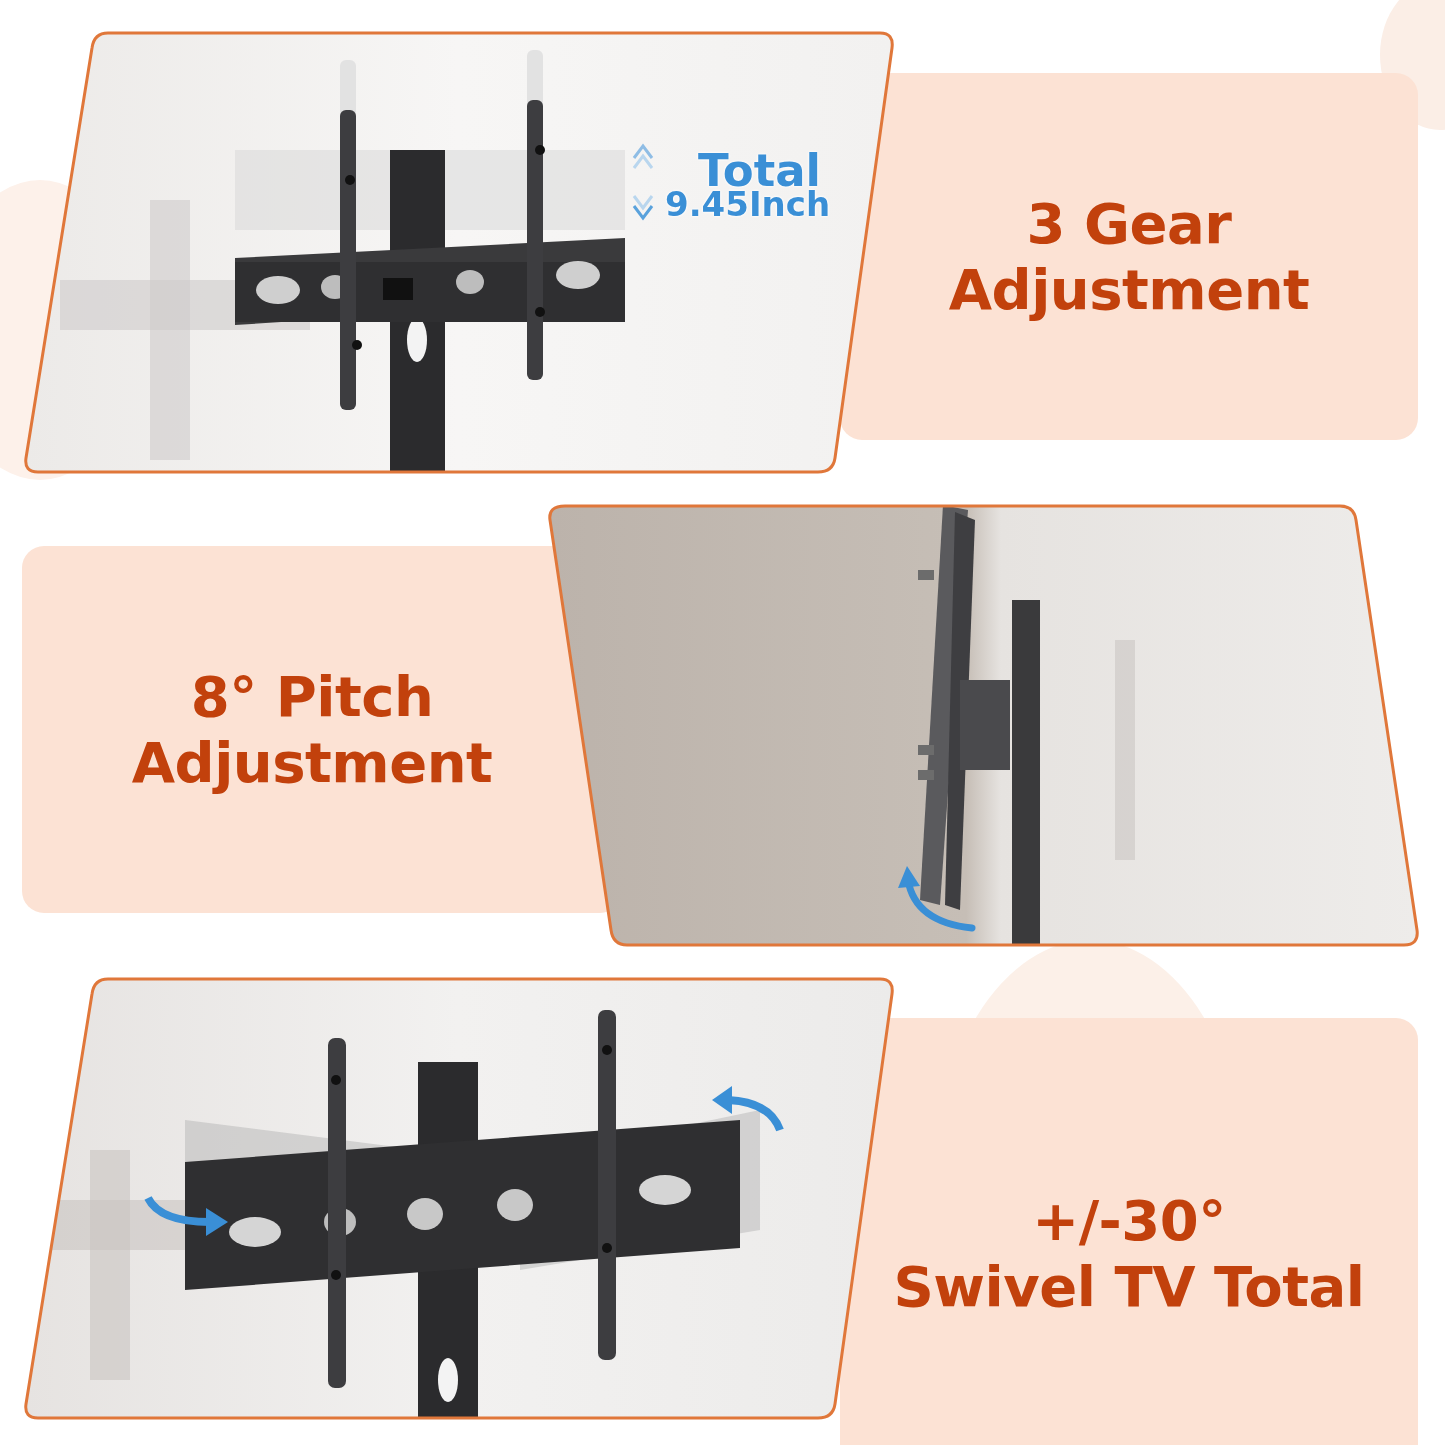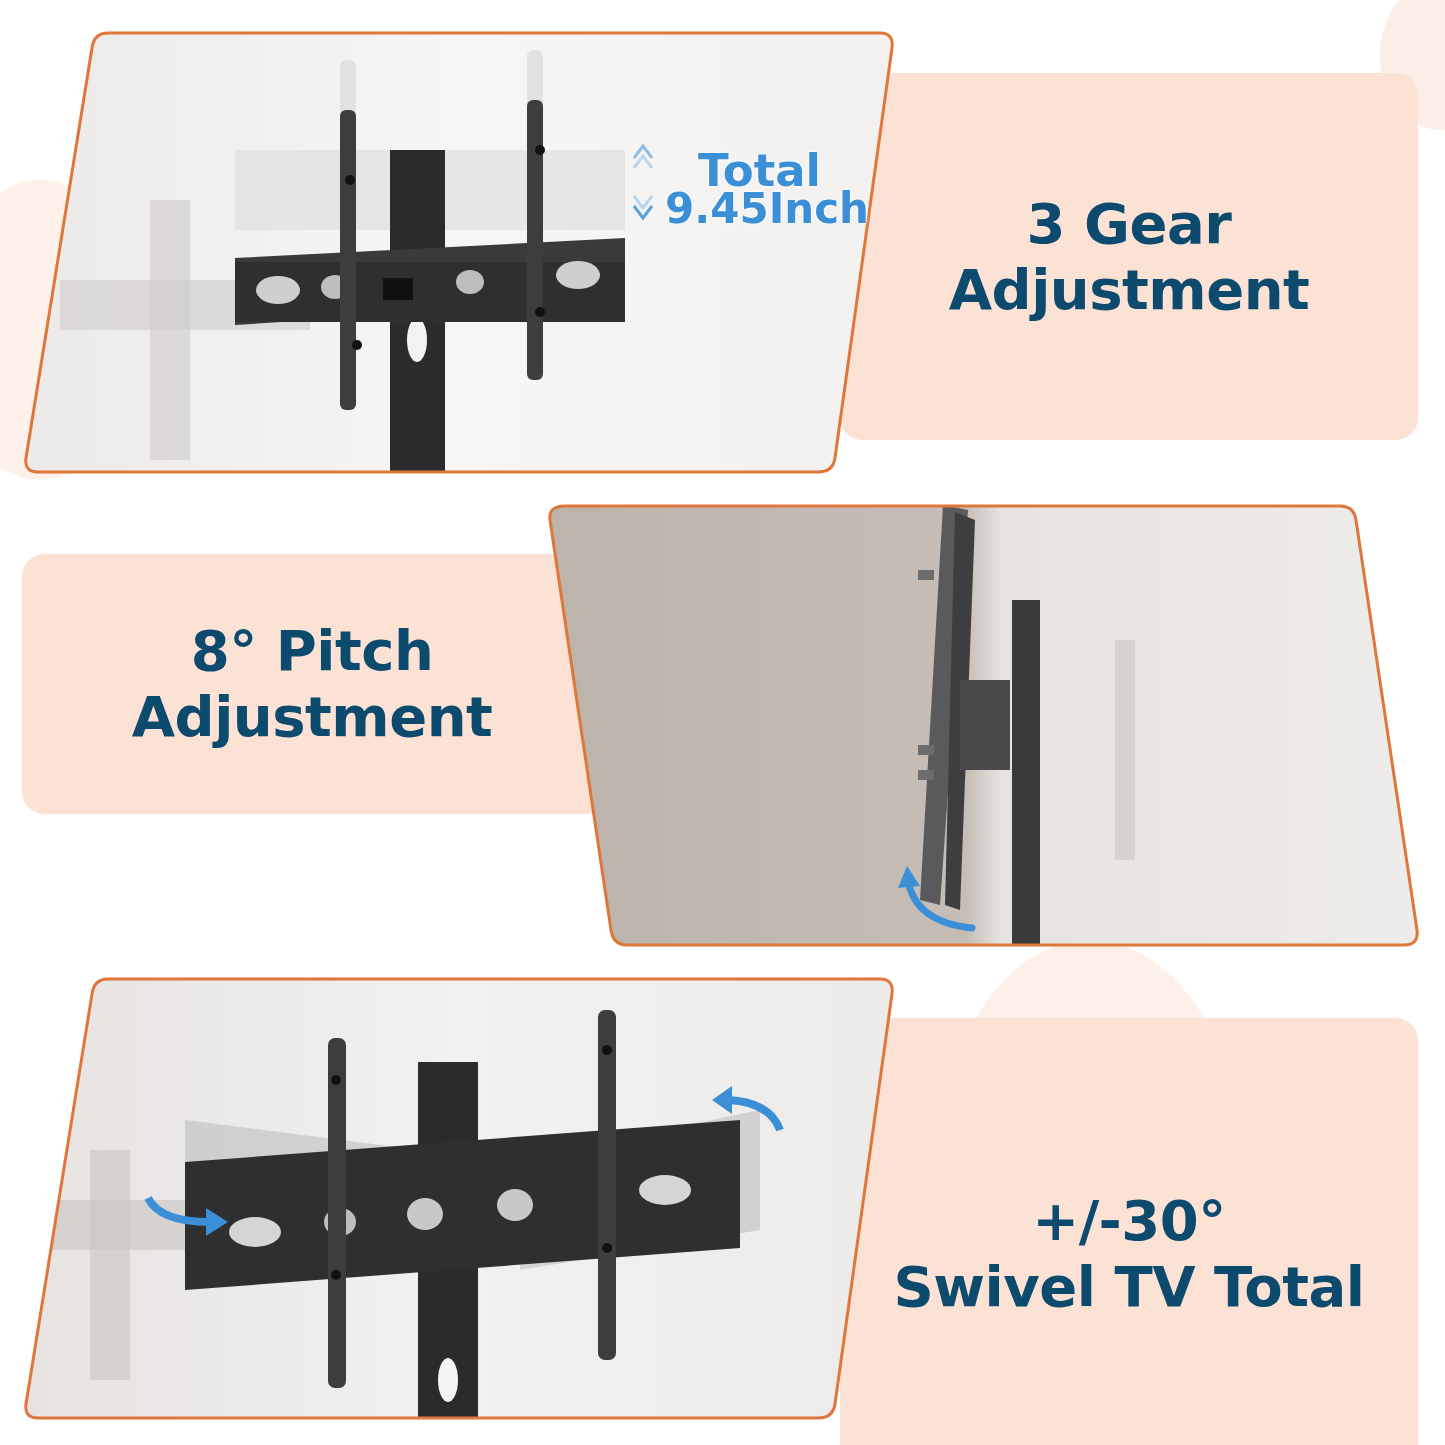--- a/index.html
+++ b/index.html
@@ -5,21 +5,21 @@
   html, body { margin:0; padding:0; }
   body {
     width:1445px; height:1445px; position:relative; overflow:hidden;
     background:#ffffff;
     font-family:"DejaVu Sans", sans-serif;
   }
   .bg-blob { position:absolute; border-radius:50%; background:#fbeee6; }
   .peach-box {
     position:absolute; background:#fce2d4; border-radius:22px;
     display:flex; align-items:center; justify-content:center;
-    text-align:center; color:#0c4a6e;
+    text-align:center; color:#c2410c;
   }
   .peach-box .title {
     font-family:"DejaVu Sans", sans-serif; font-weight:700;
     font-size:56px; line-height:66px; letter-spacing:-0.5px;
   }
   .photo {
     position:absolute; width:100%; height:100%;
   }
   .photo-wrap { position:absolute; }
   .callout {
@@ -85,24 +85,24 @@
     <path d="M108,33 L880,33 Q894,33 892,48 L835,458 Q833,472 818,472 L38,472 Q24,472 26,458 L92,48 Q94,33 108,33 Z" fill="none" stroke="#e0773a" stroke-width="3"></path>
 
     <g>
       <path d="M634,158 L643,146 L652,158" fill="none" stroke="#8fbde5" stroke-width="3"></path>
       <path d="M634,168 L643,156 L652,168" fill="none" stroke="#b9d6ee" stroke-width="3"></path>
       <path d="M634,196 L643,208 L652,196" fill="none" stroke="#b9d6ee" stroke-width="3"></path>
       <path d="M634,206 L643,218 L652,206" fill="none" stroke="#5aa2dc" stroke-width="3"></path>
     </g>
   </svg>
   <div class="callout" style="left:698px;top:144px;font-size:45px;">Total</div>
-  <div class="callout" style="left:665px;top:184px;font-size:42px;">9.45Inch</div>
+  <div class="callout" style="left:665px;top:184px;font-size:34px;">9.45Inch</div>
 </div>
 
-<div class="peach-box" style="left:22px;top:546px;width:600px;height:260px;margin-top:8px;">
+<div class="peach-box" style="left:22px;top:546px;width:600px;height:367px;">
   <div class="title" style="margin-right:20px;">
     <div>8° Pitch</div>
     <div>Adjustment</div>
   </div>
 </div>
 
 <div class="photo-wrap" style="left:0;top:490px;width:1445px;height:470px;">
   <svg class="photo" viewBox="0 490 1445 470">
     <defs>
       <linearGradient id="g2" x1="0" y1="0" x2="1" y2="0">

